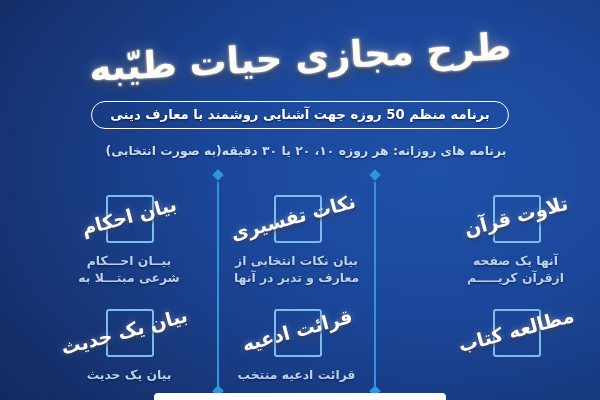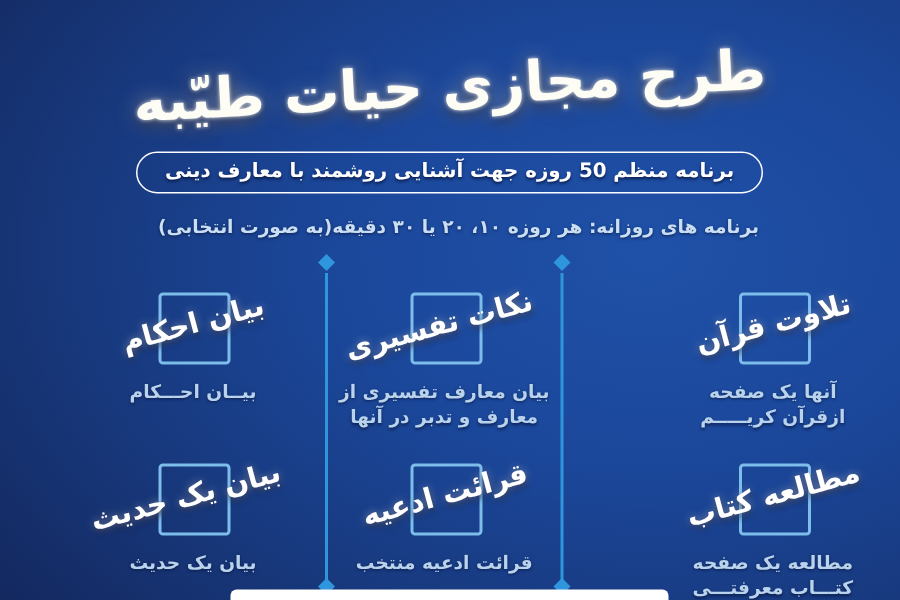--- a/index.html
+++ b/index.html
@@ -105,43 +105,40 @@
         <span>ازقرآن کریـــــم</span>
       </div>
     </div>
 
     <div class="cell row1">
       <div class="cal">
         <span class="frame"></span>
         <span class="cal-text">نکات تفسیری</span>
       </div>
       <div class="desc">
-        <span>بیان معارف تفسیری از</span><br>
+        <span>بیان نکات انتخابی از</span><br>
         <span>معارف و تدبر در آنها</span>
       </div>
     </div>
 
     <div class="cell row1 shift-sm">
       <div class="cal">
         <span class="frame"></span>
         <span class="cal-text">بیان احکام</span>
       </div>
       <div class="desc">
         <span>بیــان احـــکام</span><br>
+        <span>شرعی مبتـــلا به</span>
       </div>
     </div>
 
     <div class="cell row2 shift-lg">
       <div class="cal">
         <span class="frame"></span>
         <span class="cal-text">مطالعه کتاب</span>
-      </div>
-      <div class="desc">
-        <span>مطالعه یک صفحه</span><br>
-        <span>کتـــاب معرفتـــی</span>
       </div>
     </div>
 
     <div class="cell row2">
       <div class="cal">
         <span class="frame"></span>
         <span class="cal-text">قرائت ادعیه</span>
       </div>
       <div class="desc">
         <span>قرائت ادعیه منتخب</span>

